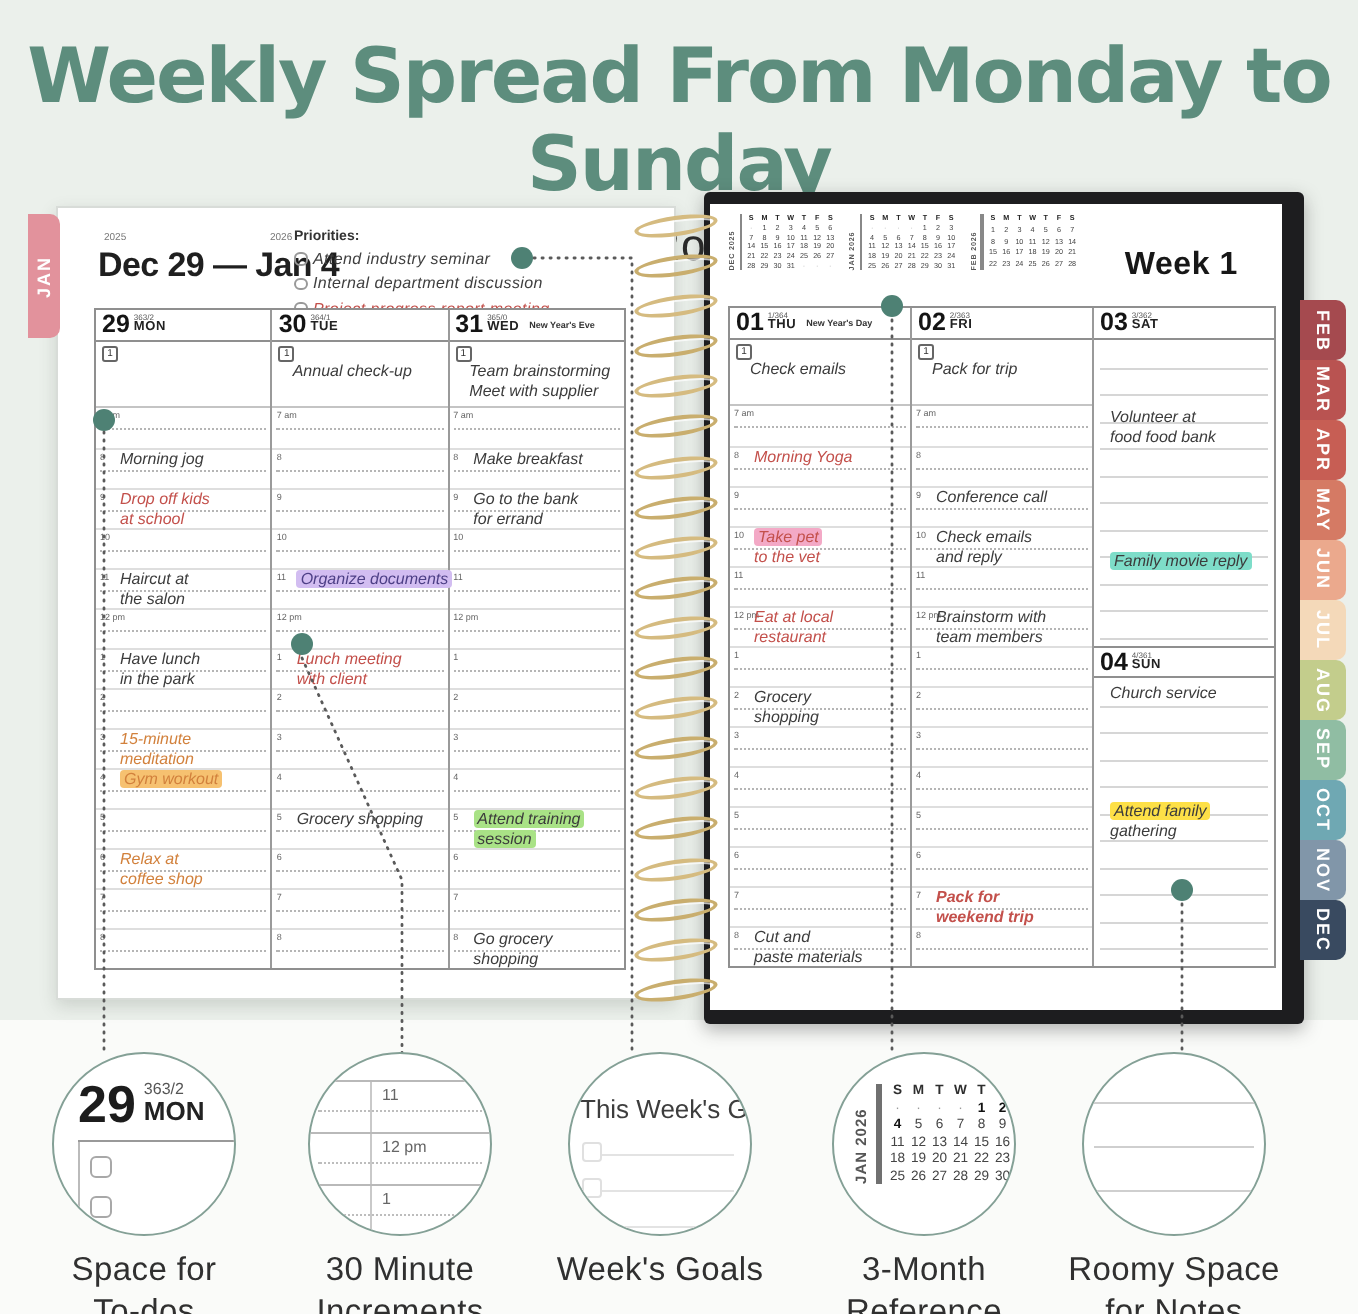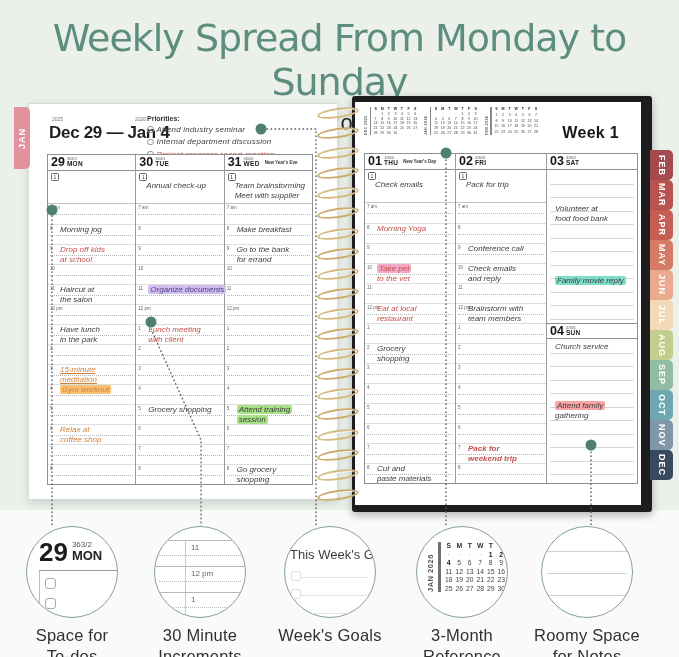--- a/index.html
+++ b/index.html
@@ -3,21 +3,21 @@
 <meta charset="utf-8">
 <style>
   * { margin:0; padding:0; box-sizing:border-box; }
   html,body { width:679px; height:657px; }
   body { font-family:"Liberation Sans", sans-serif; background:#ebf0eb; overflow:hidden; }
   .canvas { position:relative; width:679px; height:657px; }
   .bottom-band { position:absolute; left:0; top:510px; width:679px; height:147px; background:#fafbf9; }
 
   
   .hero { position:absolute; left:0; top:0; width:679px; text-align:center; z-index:1; }
-  .hero h1 { font-family:"DejaVu Sans", sans-serif; font-weight:normal; font-size:38px; letter-spacing:-1px; color:#5d8d7d; padding-top:16px; }
+  .hero h1 { font-family:"DejaVu Sans", sans-serif; font-weight:bold; font-size:38px; letter-spacing:-1px; color:#5d8d7d; padding-top:16px; }
   .hero .sub { font-size:22px; color:#2b2b2b; margin-top:6px; letter-spacing:0.5px; }
 
   
   .left-page { position:absolute; left:28px; top:103px; width:310px; height:397px; background:#ffffff; border:1px solid #d8dcd8; box-shadow:0 3px 8px rgba(60,70,60,.18); z-index:2; }
   .jan-tab { position:absolute; left:-15px; top:3px; width:16px; height:62px; background:#e2929c; border-radius:5px 0 0 5px; color:#fff; font-size:9px; font-weight:bold; letter-spacing:1px; writing-mode:vertical-rl; transform:rotate(180deg); display:flex; align-items:center; justify-content:center; }
   .date-head { position:absolute; left:20px; top:6px; width:130px; height:42px; }
   .yr { position:absolute; font-size:5px; color:#777; top:6px; }
   .yr.y1 { left:3px; } .yr.y2 { left:86px; }
   .range { position:absolute; left:0; top:13px; font-size:17px; font-weight:bold; color:#1f1f1f; letter-spacing:-0.3px; white-space:nowrap; }
 
@@ -229,21 +229,21 @@
               <div class="eline"><span>at school</span></div>
             </div>
             <div class="entry" style="top: 81px; color: rgb(60, 60, 60);">
               <div class="eline"><span>Haircut at</span></div>
               <div class="eline"><span>the salon</span></div>
             </div>
             <div class="entry" style="top: 121px; color: rgb(60, 60, 60);">
               <div class="eline"><span>Have lunch</span></div>
               <div class="eline"><span>in the park</span></div>
             </div>
-            <div class="entry" style="top: 161px; color: rgb(210, 129, 60); text-decoration: underline;">
+            <div class="entry" style="top: 161px; color: rgb(210, 129, 60);">
               <div class="eline"><span>15-minute</span></div>
               <div class="eline"><span>meditation</span></div>
             </div>
             <div class="entry" style="top: 181px; color: rgb(210, 129, 60);">
               <div class="eline"><span class="hl" style="background: rgb(246, 193, 112);">Gym workout</span></div>
             </div>
             <div class="entry" style="top: 221px; color: rgb(210, 129, 60);">
               <div class="eline"><span>Relax at</span></div>
               <div class="eline"><span>coffee shop</span></div>
             </div>
@@ -815,21 +815,21 @@
               <div class="wk-line" style="top: 67.5px;"></div>
               <div class="wk-line" style="top: 81px;"></div>
               <div class="wk-line" style="top: 94.5px;"></div>
               <div class="wk-line" style="top: 108px;"></div>
               <div class="wk-line" style="top: 121.5px;"></div>
               <div class="wk-line" style="top: 135px;"></div>
               <div class="wk-entry" style="top: 3px; color: rgb(60, 60, 60);">
                 <div class="eline"><span>Church service</span></div>
               </div>
               <div class="wk-entry" style="top: 62px; color: rgb(60, 60, 60);">
-                <div class="eline"><span class="hl" style="background: #fca5a5;">Attend family</span></div>
+                <div class="eline"><span class="hl" style="background: #fde047;">Attend family</span></div>
                 <div class="eline"><span>gathering</span></div>
               </div>
             </div>
           </div>
         </div>
     </div>
     <div class="month-tabs" id="month-tabs">
         <div class="mtab" style="background: rgb(165, 74, 79);">FEB</div>
         <div class="mtab" style="background: rgb(185, 83, 81);">MAR</div>
         <div class="mtab" style="background: rgb(199, 94, 84);">APR</div>

